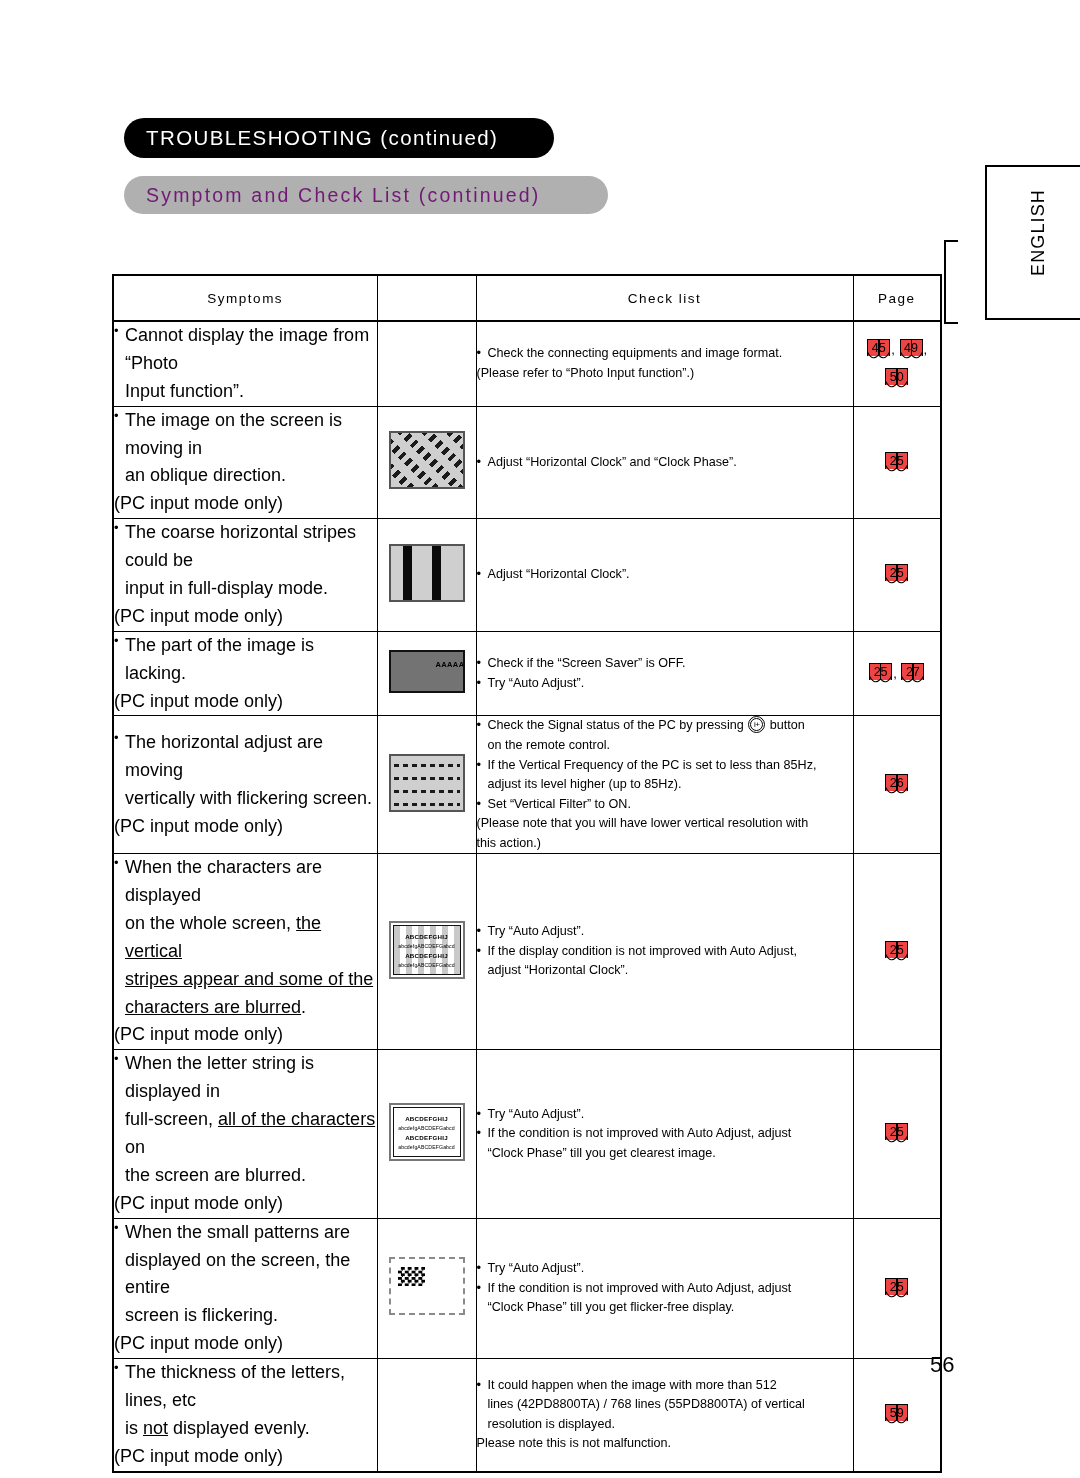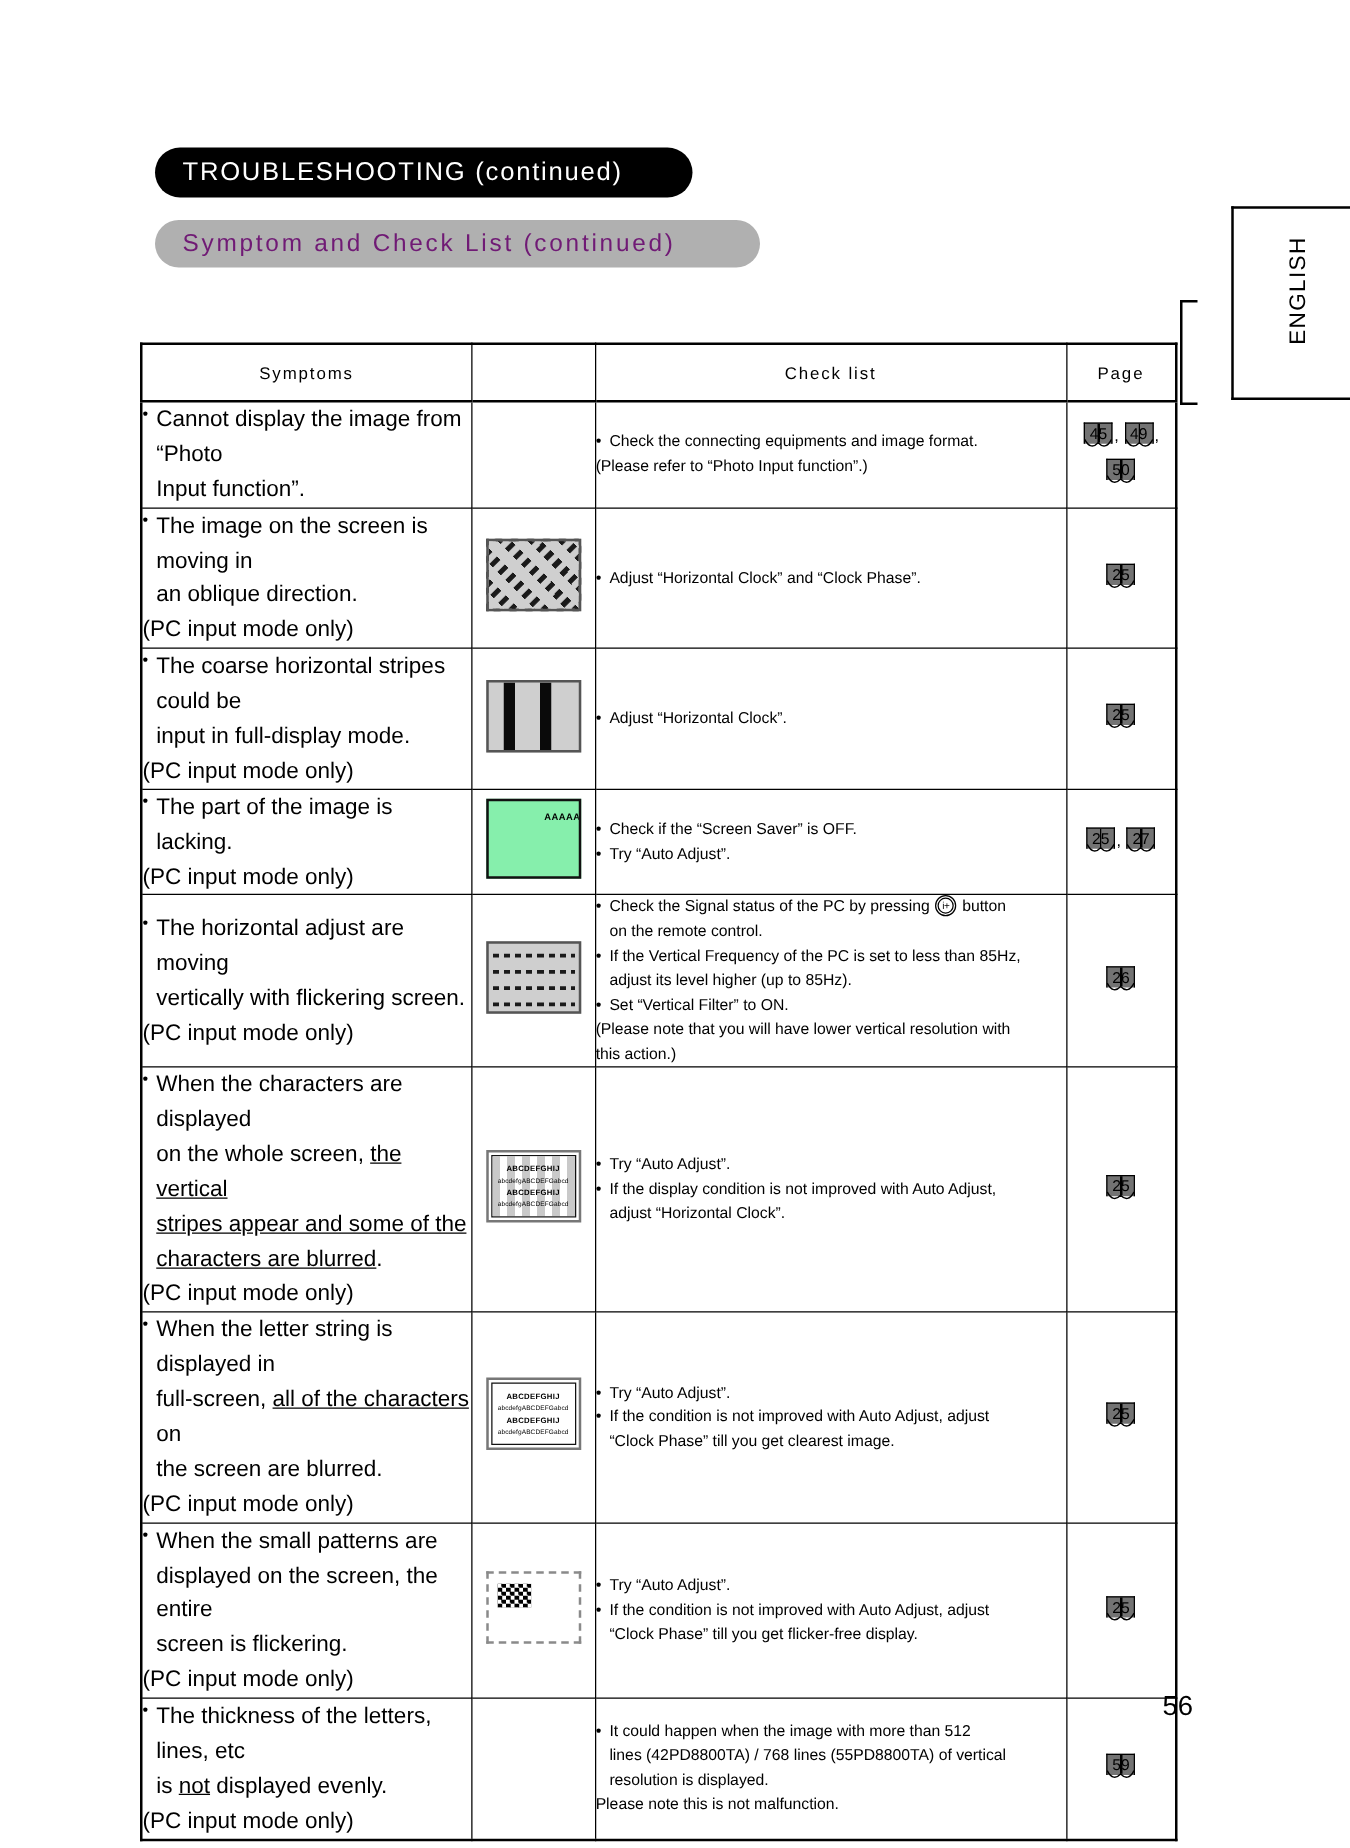--- a/index.html
+++ b/index.html
@@ -167,21 +167,21 @@
   }
   .bookicon .bk-box {
     position: absolute;
     left: 1px;
     top: 0;
     width: 23px;
     height: 17px;
     border: 1.3px solid #000;
     border-bottom: none;
     box-sizing: border-box;
-    background: #737373;
+    background: #ef4444;
     font-size: 12.5px;
     line-height: 16px;
     text-align: center;
   }
   .bookicon .bk-spine {
     position: absolute;
     left: 12px;
     top: 1px;
     width: 1.3px;
     height: 15px;
@@ -222,23 +222,23 @@
   .t-vbars {
     width: 76px; height: 58px;
     border: 2.5px solid #555;
     background: #cfcfcf;
   }
   .t-vbars .bar {
     position: absolute; top: 0; bottom: 0;
     width: 9px; background: #0a0a0a;
   }
   .t-blank {
-    width: 76px; height: 64px;
+    width: 76px; height: 43px;
     border: 2.5px solid #111;
-    background: #86efac;
+    background: #737373;
   }
   .t-blank .aaa {
     position: absolute;
     right: -2px; top: 8px;
     font-size: 7.5px;
     font-weight: bold;
     letter-spacing: 0.4px;
     white-space: nowrap;
   }
   .t-hdash {

